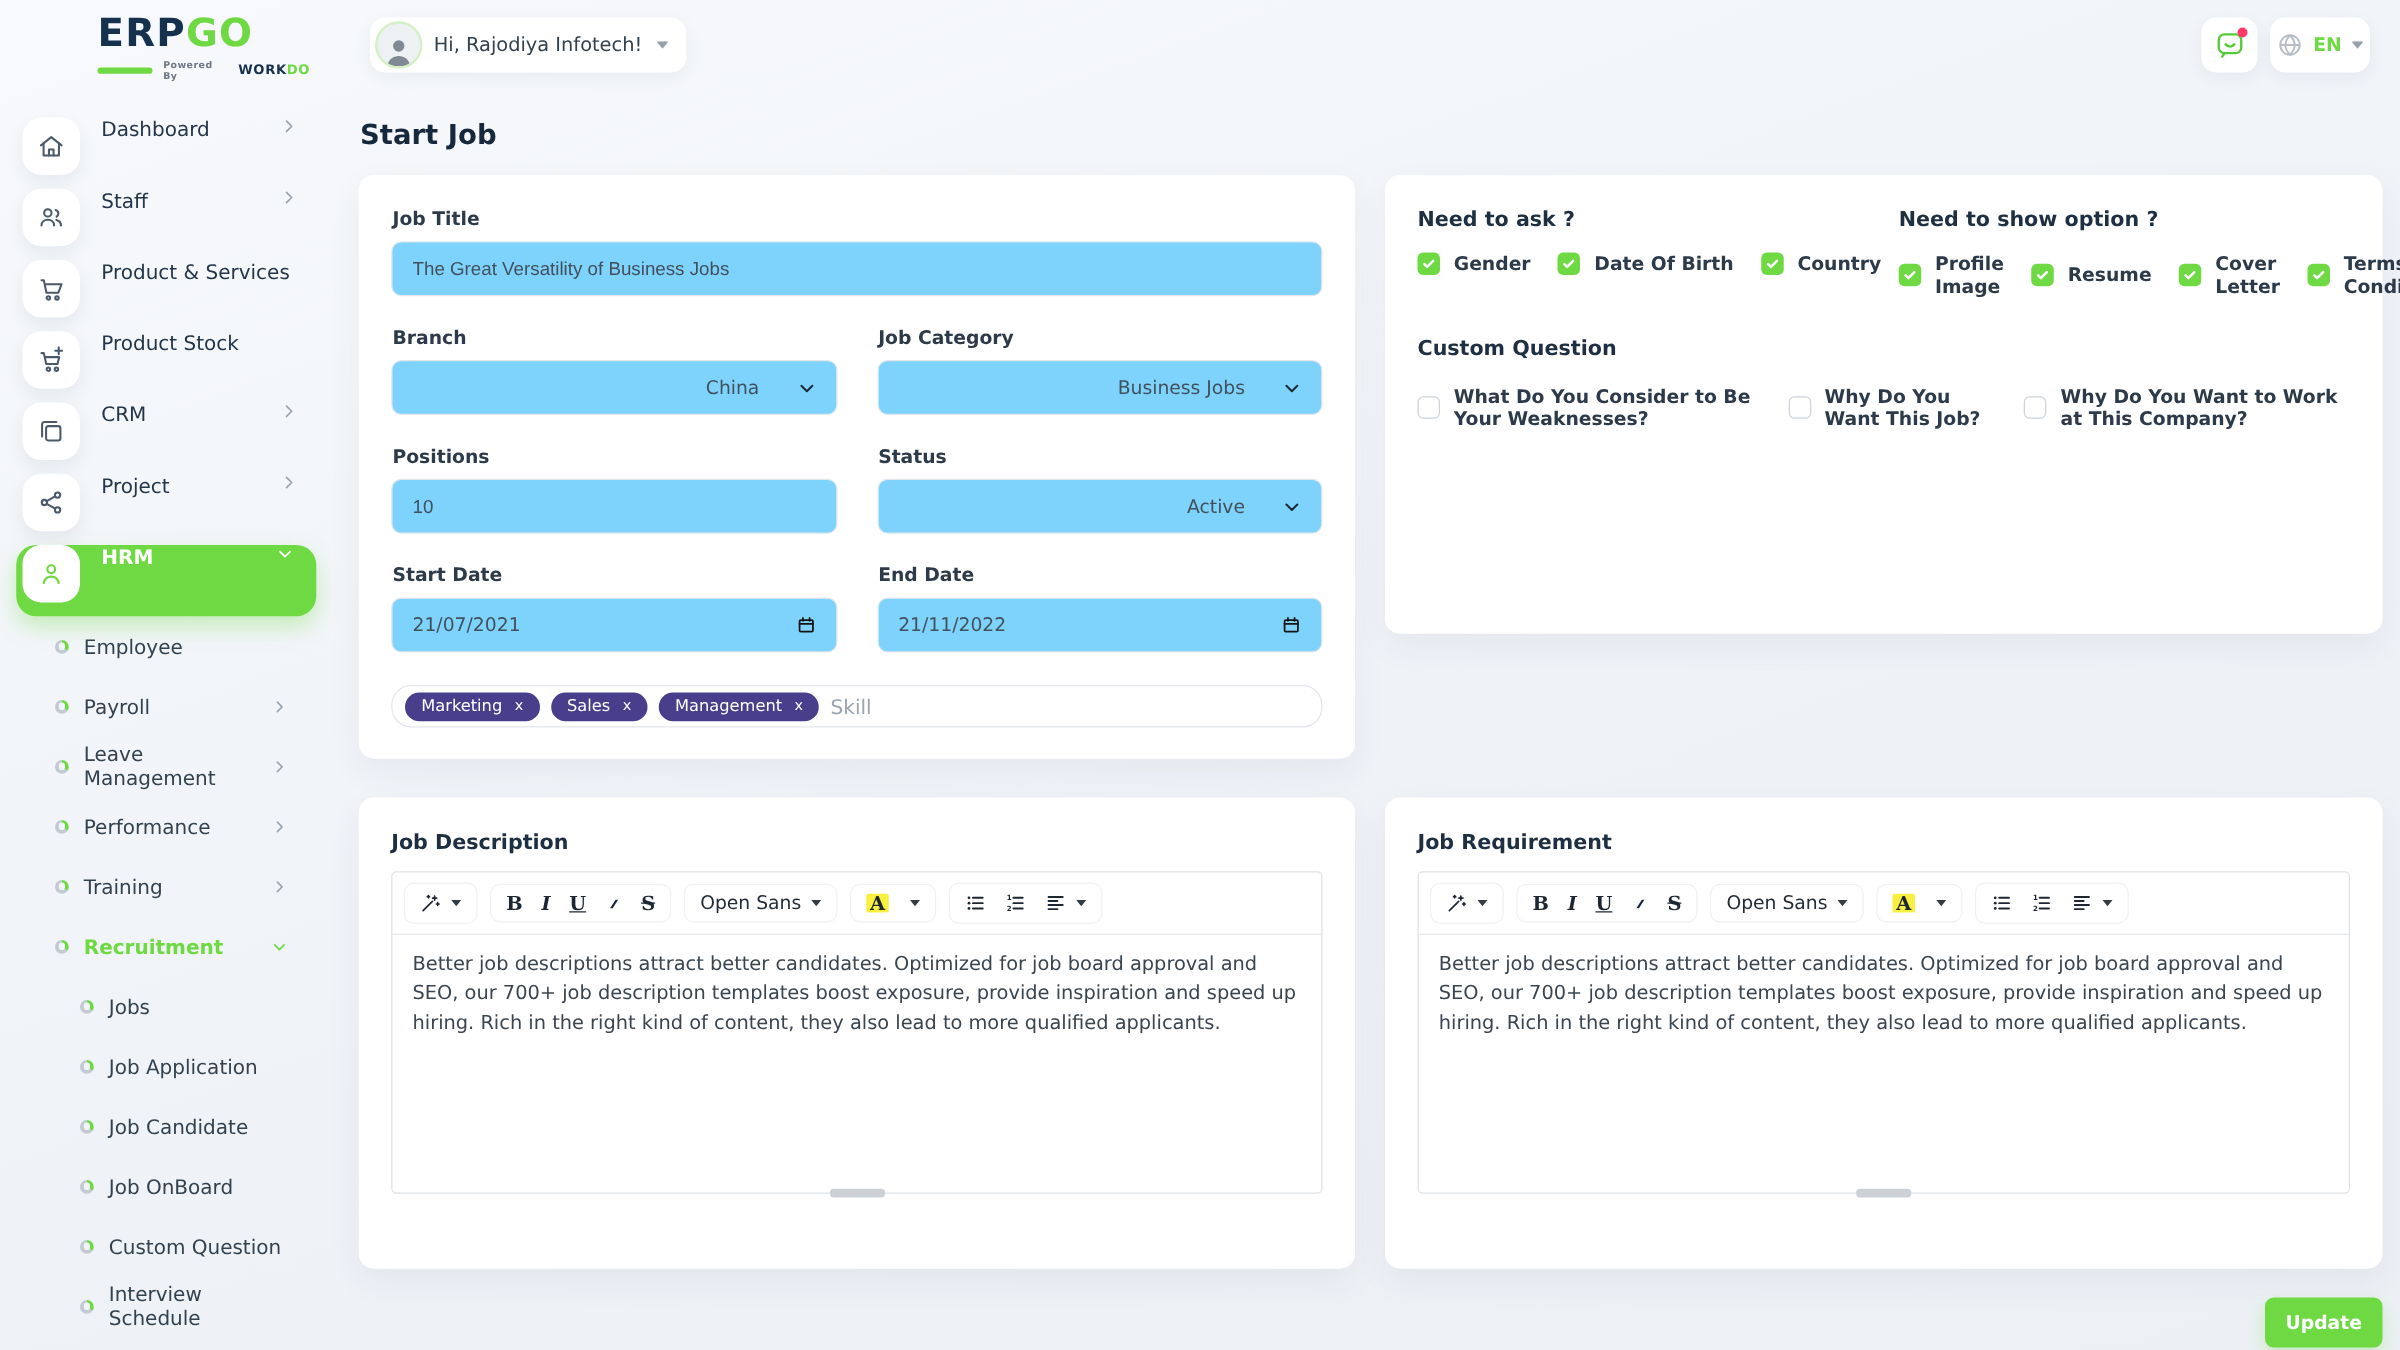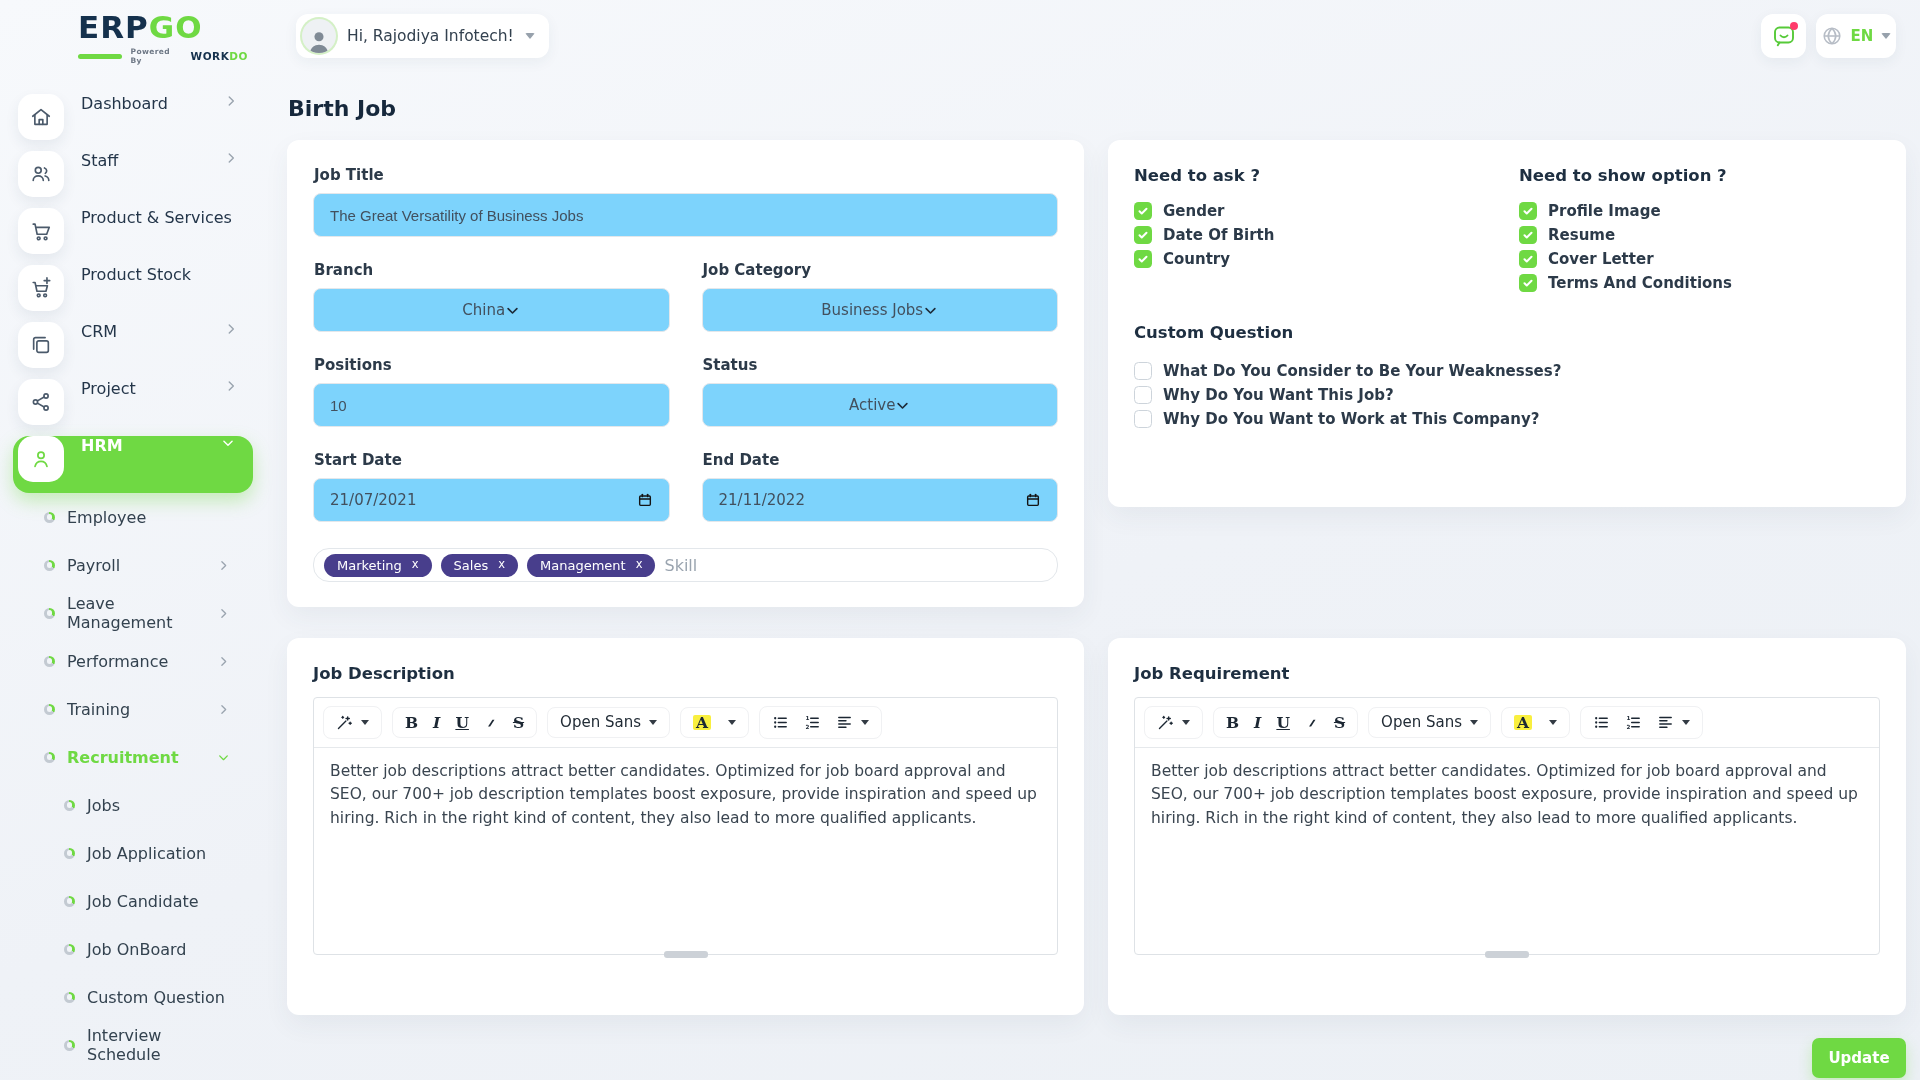--- a/index.html
+++ b/index.html
@@ -55,35 +55,35 @@
   .card { position:absolute; background:#fff; border-radius:12px; box-shadow:0 10px 26px rgba(44,62,90,.06); padding:26px; }
   .card-form { left:287px; top:140px; width:797px; height:467px; }
   .card-options { left:1108px; top:140px; width:798px; height:367px; }
   .card-desc { left:287px; top:638px; width:797px; height:377px; }
   .card-req  { left:1108px; top:638px; width:798px; height:377px; }
 
   .form-label { font-size:15px; font-weight:600; color:#2c3a49; margin:0 0 9px 1px; display:block; }
   .control { height:44px; border:1px solid #e3e7eb; border-radius:8px; display:flex; align-items:center; padding:0 16px; font-size:15px; color:#42505e; background:#7dd3fc; width:100%; }
   input.control { outline:none; }
   .grid-2 { display:grid; grid-template-columns:1fr 1fr; column-gap:32px; margin-top:24px; }
-  .select { justify-content:center; cursor:pointer; }
+  .select { justify-content:flex-end; cursor:pointer;gap:30px; }
   .sel-caret { color:#1d2b39; display:flex; }
   .date-ctl { justify-content:space-between; cursor:text; }
   .cal-ic { color:#141414; display:flex; }
 
   .skills { margin-top:26px; height:34px; border:1px solid #e3e7eb; border-radius:16px; display:flex; align-items:center; gap:9px; padding:0 10px; }
   .tag { background:#483e8c; color:#fff; font-size:13px; border-radius:13px; padding:4px 13px; display:flex; align-items:center; gap:10px; cursor:default; }
   .tag-x { font-size:11.5px; cursor:pointer; line-height:1; }
   .skill-input { border:none; outline:none; flex:1; font-size:16px; color:#42505e; font-family:inherit; }
   .skill-input::placeholder { color:#9aa4af; }
 
   
   .opt-grid { display:grid; grid-template-columns:385px 1fr; }
   .sec-title { font-size:16.5px; font-weight:700; color:#1e2f41; }
-  .cb-list { margin-top:17px; display:flex; flex-direction:column; gap:6px; }
+  .cb-list { margin-top:17px; display:flex; flex-direction:row; gap:22px; }
   .cb-row { display:flex; align-items:center; gap:11px; cursor:pointer; }
   .cb { width:18px; height:18px; border-radius:4.5px; flex:0 0 18px; display:flex; align-items:center; justify-content:center; }
   .cb.checked { background:#6fd943; }
   .cb.unchecked { background:#fff; border:1.5px solid #cdd4db; }
   .cb-label { font-size:15px; font-weight:600; color:#2c3a49; }
   .custom-q { margin-top:31px; }
   .custom-q .cb-list { margin-top:20px; }
 
   
   .editor-box { border:1px solid #dee2e6; border-radius:4px; margin-top:14px; background:#fff; }
@@ -325,21 +325,21 @@
     <div class="sub-item lvl2">
       <span class="bullet"></span>
       <span class="sub-label">Custom Question</span>
     </div>
     <div class="sub-item lvl2">
       <span class="bullet"></span>
       <span class="sub-label">Interview Schedule</span>
     </div>
   </div>
 
-  <div class="page-title">Birth Job</div>
+  <div class="page-title">Start Job</div>
 
   <div class="card card-form">
     <label class="form-label">Job Title</label>
     <input class="control" value="The Great Versatility of Business Jobs" style="">
 
     <div class="grid-2">
       <div>
         <label class="form-label">Branch</label>
         <div class="control select">
           <span>China</span>

